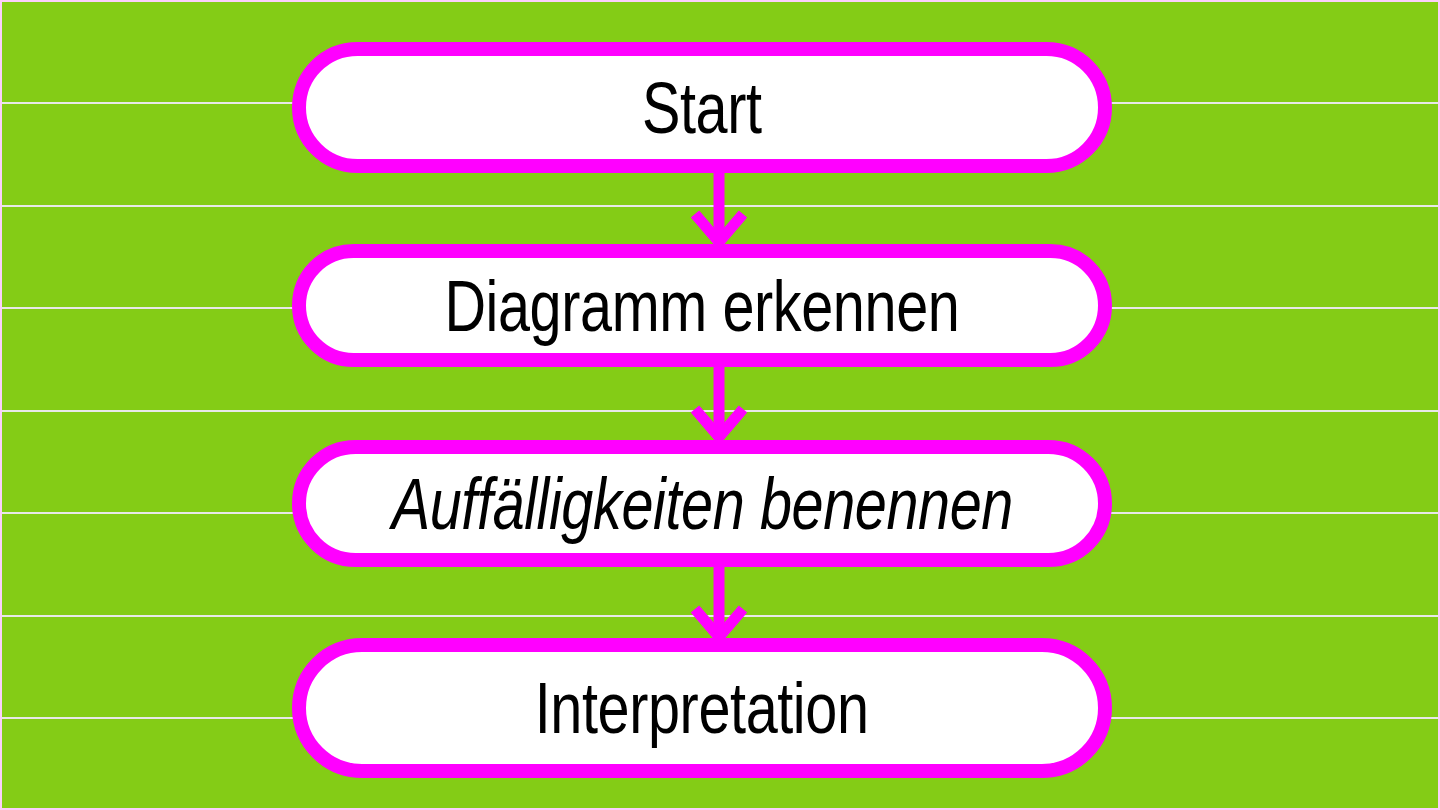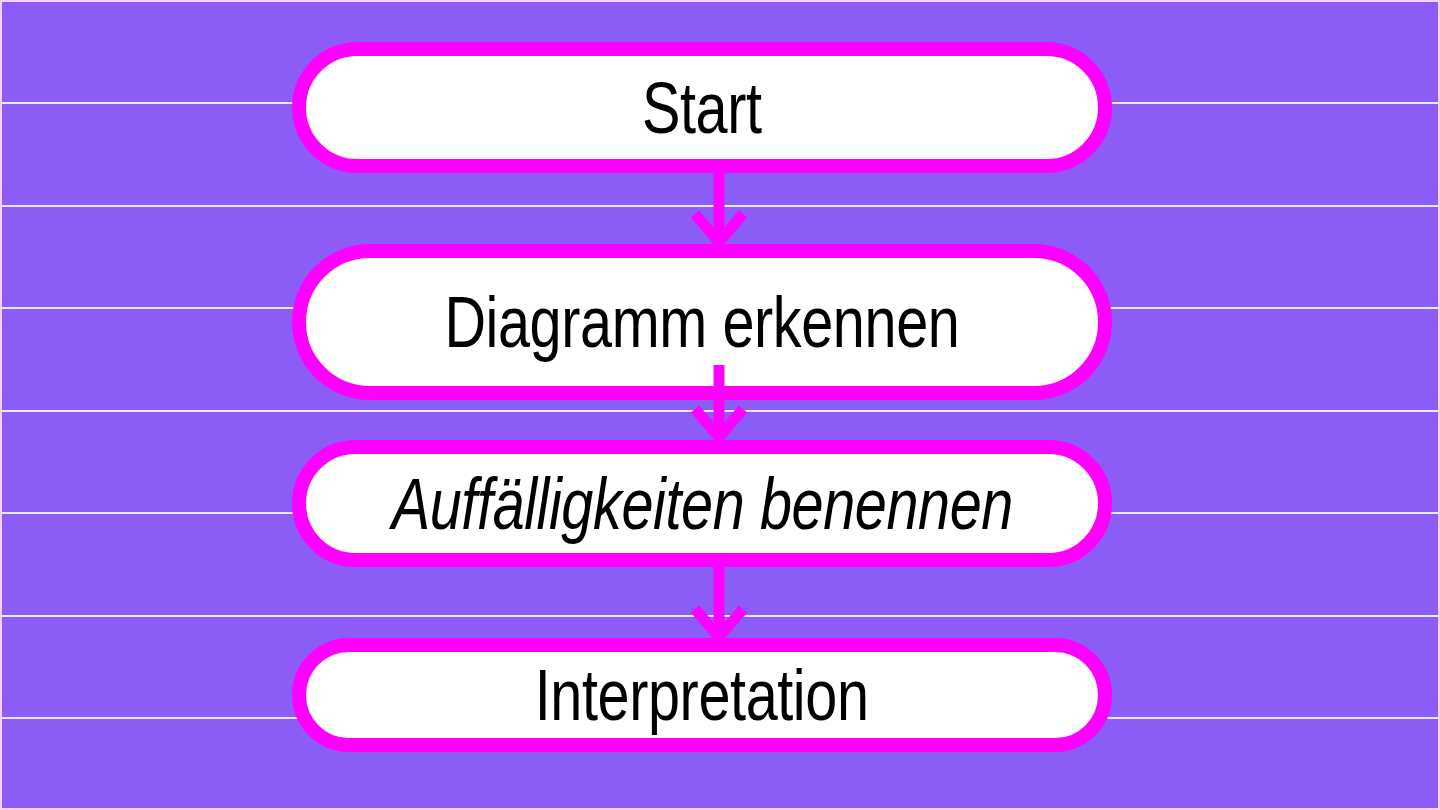--- a/index.html
+++ b/index.html
@@ -5,21 +5,21 @@
   html, body {
     margin: 0;
     padding: 0;
     background: #ffffff;
   }
 
   #canvas {
     position: relative;
     width: 1440px;
     height: 810px;
-    background: #8b5cf6;
+    background: #84cc16;
     box-sizing: border-box;
     border: 2px solid #fbcffb;
     overflow: hidden;
     font-family: "Liberation Sans", "DejaVu Sans", sans-serif;
   }
 
   
   .gridline {
     position: absolute;
     left: 0;
@@ -80,21 +80,21 @@
     <span class="node-label">Start</span>
   </div>
 
   <div class="connector" style="left:691px; top:168px; width:52px; height:78px;">
     <svg width="52" height="78" viewBox="0 0 52 78">
       <line x1="26" y1="0" x2="26" y2="74" stroke="#ff00ff" stroke-width="11"></line>
       <polyline points="2,44 26,72 50,44" fill="none" stroke="#ff00ff" stroke-width="11" stroke-linecap="butt" stroke-linejoin="miter"></polyline>
     </svg>
   </div>
 
-  <div class="node" style="left:290px; top:242px; width:820px; height:156px;text-align:right;">
+  <div class="node" style="left:290px; top:242px; width:820px; height:123px;text-align:right;">
     <span class="node-label">Diagramm erkennen</span>
   </div>
 
   <div class="connector" style="left:691px; top:363px; width:52px; height:78px;">
     <svg width="52" height="78" viewBox="0 0 52 78">
       <line x1="26" y1="0" x2="26" y2="74" stroke="#ff00ff" stroke-width="11"></line>
       <polyline points="2,44 26,72 50,44" fill="none" stroke="#ff00ff" stroke-width="11" stroke-linecap="butt" stroke-linejoin="miter"></polyline>
     </svg>
   </div>
 
@@ -102,17 +102,17 @@
     <span class="node-label">Auffälligkeiten benennen</span>
   </div>
 
   <div class="connector" style="left:691px; top:563px; width:52px; height:78px;">
     <svg width="52" height="78" viewBox="0 0 52 78">
       <line x1="26" y1="0" x2="26" y2="74" stroke="#ff00ff" stroke-width="11"></line>
       <polyline points="2,44 26,72 50,44" fill="none" stroke="#ff00ff" stroke-width="11" stroke-linecap="butt" stroke-linejoin="miter"></polyline>
     </svg>
   </div>
 
-  <div class="node" style="left:290px; top:636px; width:820px; height:114px;">
+  <div class="node" style="left:290px; top:636px; width:820px; height:140px;">
     <span class="node-label">Interpretation</span>
   </div>
 
 </div>
 
 </body></html>

